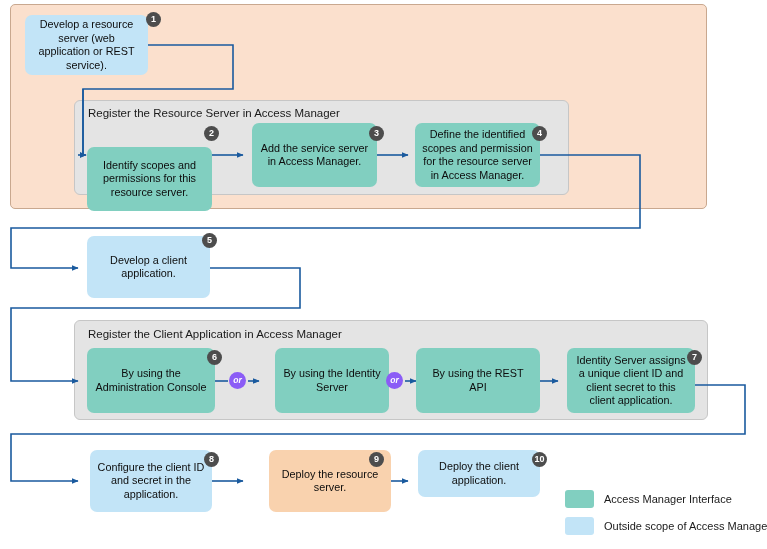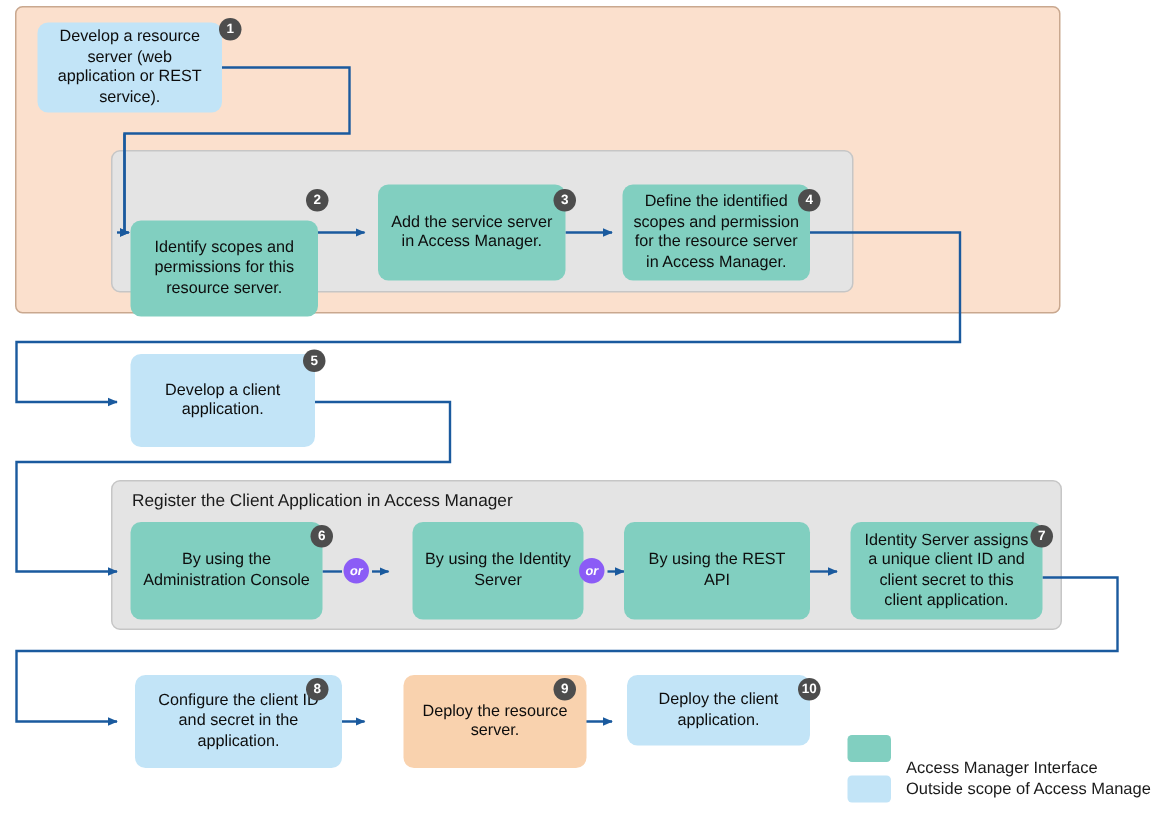--- a/index.html
+++ b/index.html
@@ -112,20 +112,21 @@
 </style>
 </head>
 <body>
 
 <div id="canvas">
 
   <div class="panel panel-orange" style="left:10px; top:4px; width:697px; height:205px;"></div>
 
   <div class="panel panel-gray" style="left:74px; top:100px; width:495px; height:95px;"></div>
 
+  <div class="panel-title" style="left:88px; top:107px;">Register the Resource Server in Access Manager</div>
 
   <div class="panel panel-gray" style="left:74px; top:320px; width:634px; height:100px;"></div>
 
   <div class="panel-title" style="left:88px; top:328px;">Register the Client Application in Access Manager</div>
 
   <svg id="wires" viewBox="0 0 767 549" xmlns="http://www.w3.org/2000/svg">
     <defs>
       <marker id="arrow" markerWidth="7" markerHeight="7" refX="6" refY="3.2" orient="auto" markerUnits="userSpaceOnUse">
         <path d="M0,0.4 L6.6,3.2 L0,6 z" fill="#1a5a9e"></path>
       </marker>
@@ -204,34 +205,34 @@
 
   <div class="node node-teal" style="left:416px; top:348px; width:124px; height:65px;">
     <span class="node-label">By using the REST API</span>
   </div>
 
   <div class="node node-teal" style="left:567px; top:348px; width:128px; height:65px;">
     <span class="node-label">Identity Server assigns a unique client ID and client secret to this client application.</span>
   </div>
   <div class="badge" style="left:687px; top:350px;">7</div>
 
-  <div class="node node-blue" style="left:90px; top:450px; width:138px; height:62px;">
+  <div class="node node-blue" style="left:90px; top:450px; width:122px; height:62px;">
     <span class="node-label">Configure the client ID and secret in the application.</span>
   </div>
   <div class="badge" style="left:204px; top:452px;">8</div>
 
   <div class="node node-peach" style="left:255px; top:450px; width:122px; height:62px;margin-left:14px;">
     <span class="node-label">Deploy the resource server.</span>
   </div>
   <div class="badge" style="left:369px; top:452px;">9</div>
 
   <div class="node node-blue" style="left:418px; top:450px; width:122px; height:47px;">
     <span class="node-label">Deploy the client application.</span>
   </div>
   <div class="badge" style="left:532px; top:452px;">10</div>
 
   <div class="legend-swatch" style="left:565px; top:490px; background:#81cfc0;"></div>
-  <div class="legend-text" style="left:604px; top:493px;margin-top:13px;">Access Manager Interface</div>
+  <div class="legend-text" style="left:604px; top:493px;">Access Manager Interface</div>
 
   <div class="legend-swatch" style="left:565px; top:517px; background:#c2e4f7;"></div>
   <div class="legend-text" style="left:604px; top:520px;">Outside scope of Access Manager</div>
 
 </div>
 
 </body></html>

